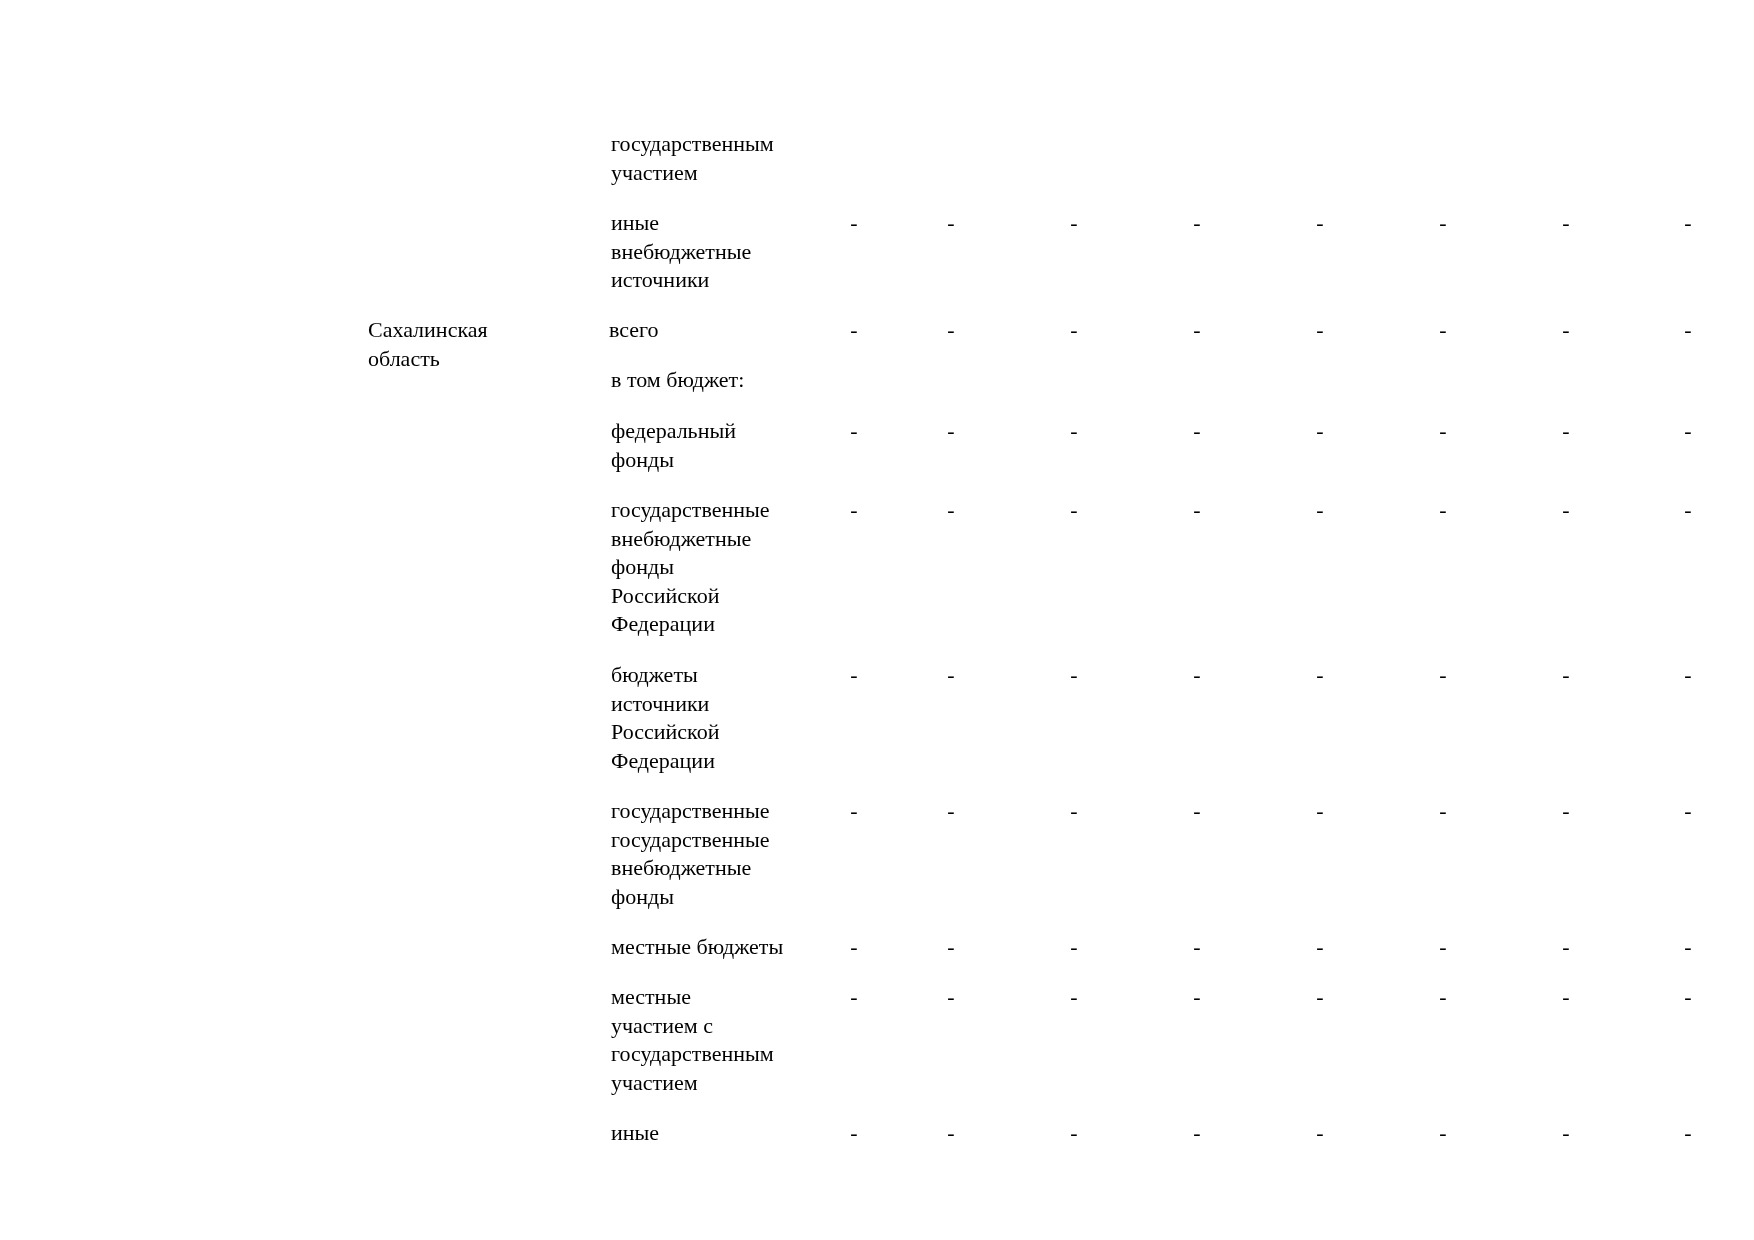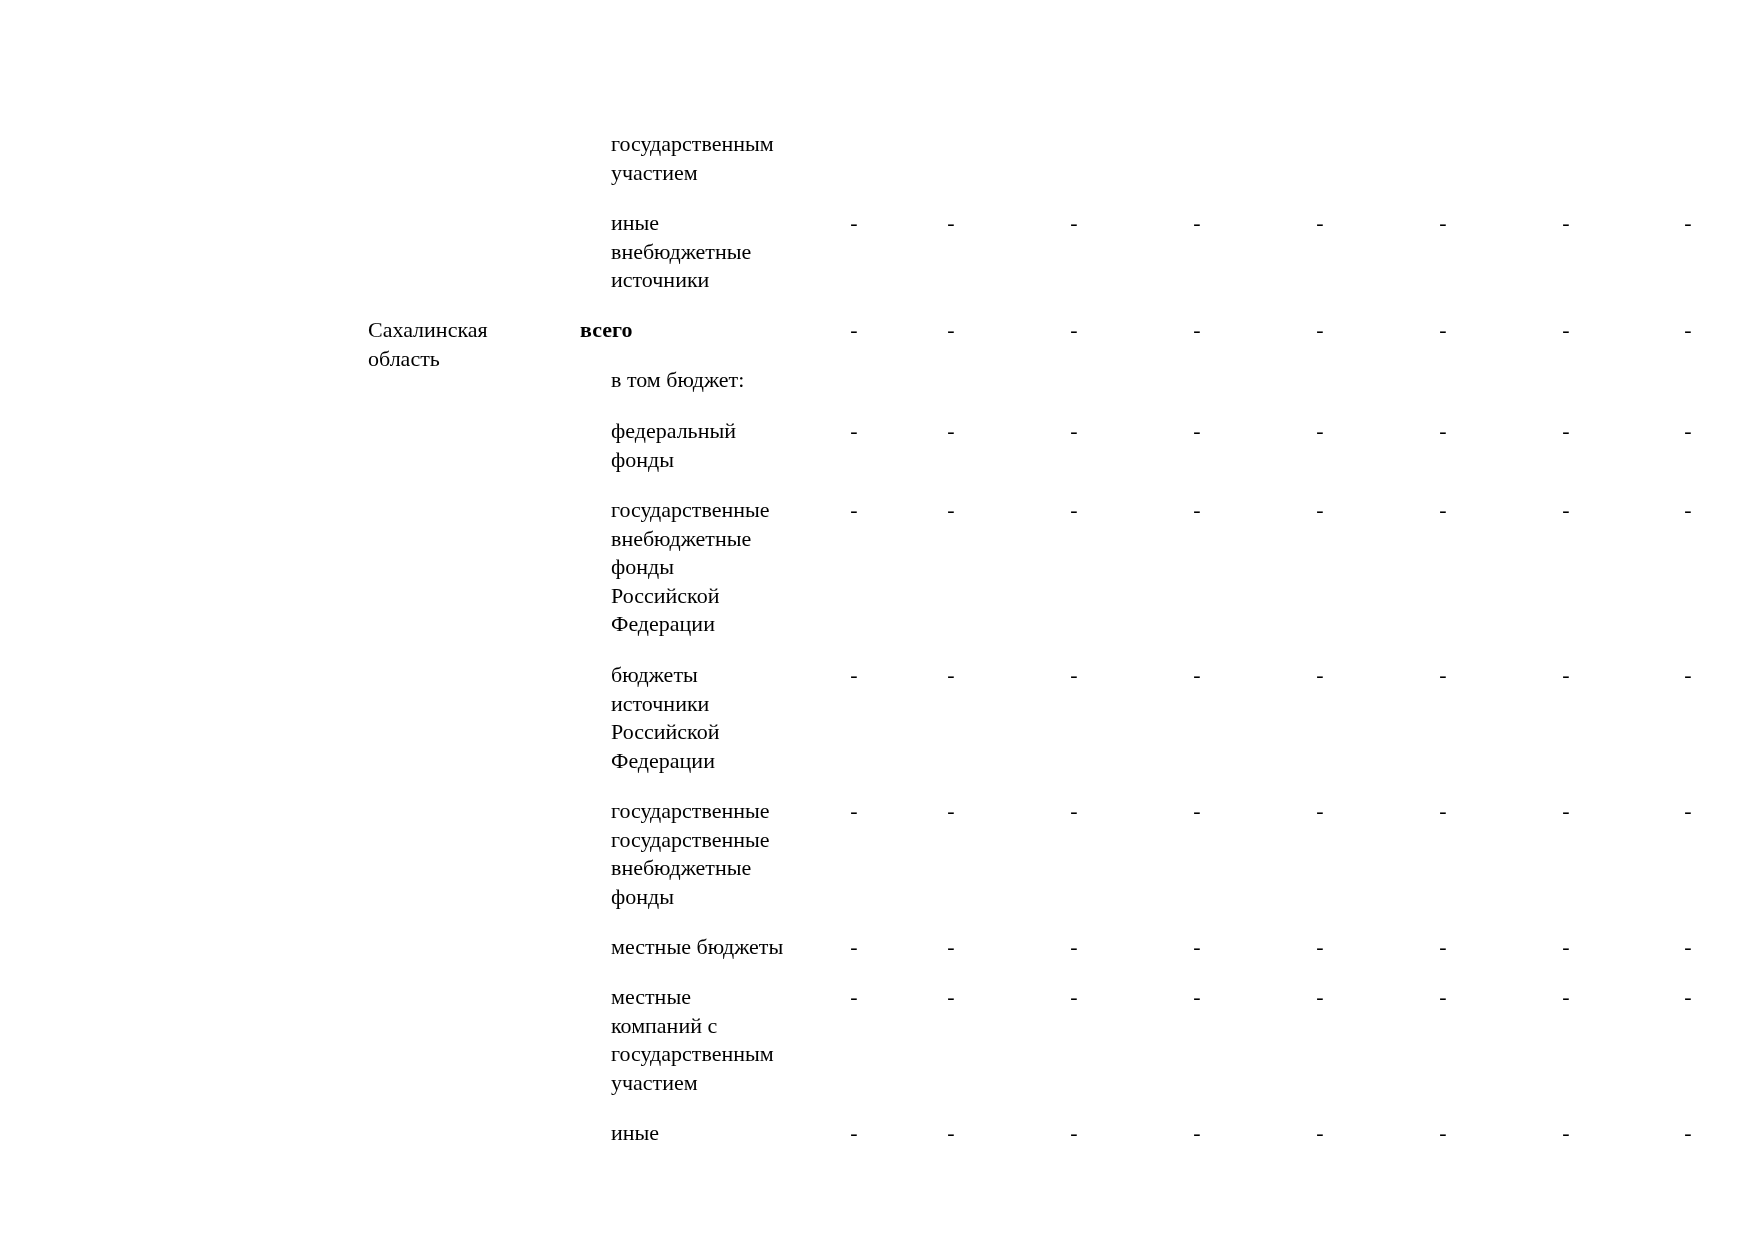--- a/index.html
+++ b/index.html
@@ -35,22 +35,21 @@
       width: 200px;
       top: 0;
     }
     .label {
       position: absolute;
       left: 611px;
       width: 200px;
       top: 0;
     }
     .label.level-0 {
-      left: 580px;
-      font-weight: bold;
+      left: 609px;
     }
     .cell {
       position: absolute;
       top: 0;
       width: 20px;
       text-align: center;
       margin-left: -10px;
     }
     .c0 { left: 854px; }
     .c1 { left: 951px; }
@@ -190,21 +189,21 @@
     <div class="cell c3">-</div>
     <div class="cell c4">-</div>
     <div class="cell c5">-</div>
     <div class="cell c6">-</div>
     <div class="cell c7">-</div>
   </div>
 
   <div class="row" style="top:983px;">
     <div class="label">
       <div>местные</div>
-      <div>компаний с</div>
+      <div>участием с</div>
       <div>государственным</div>
       <div>участием</div>
     </div>
     <div class="cell c0">-</div>
     <div class="cell c1">-</div>
     <div class="cell c2">-</div>
     <div class="cell c3">-</div>
     <div class="cell c4">-</div>
     <div class="cell c5">-</div>
     <div class="cell c6">-</div>

